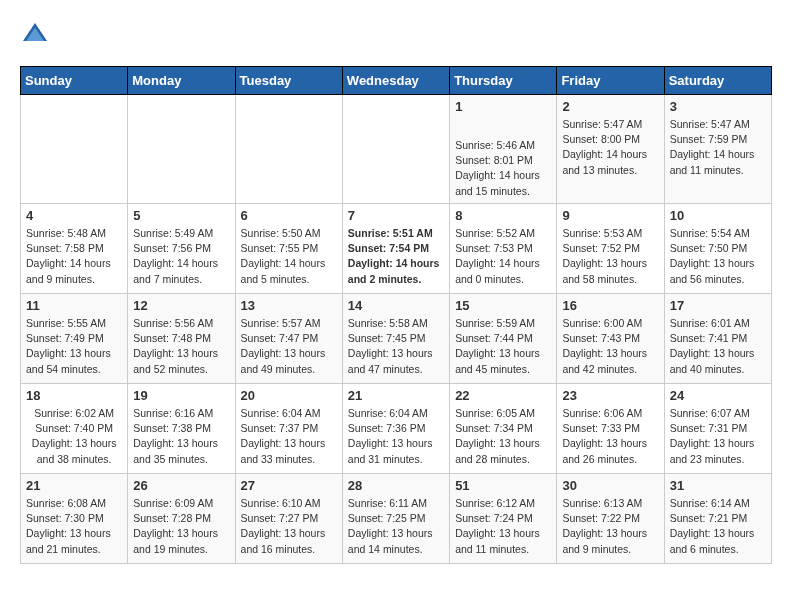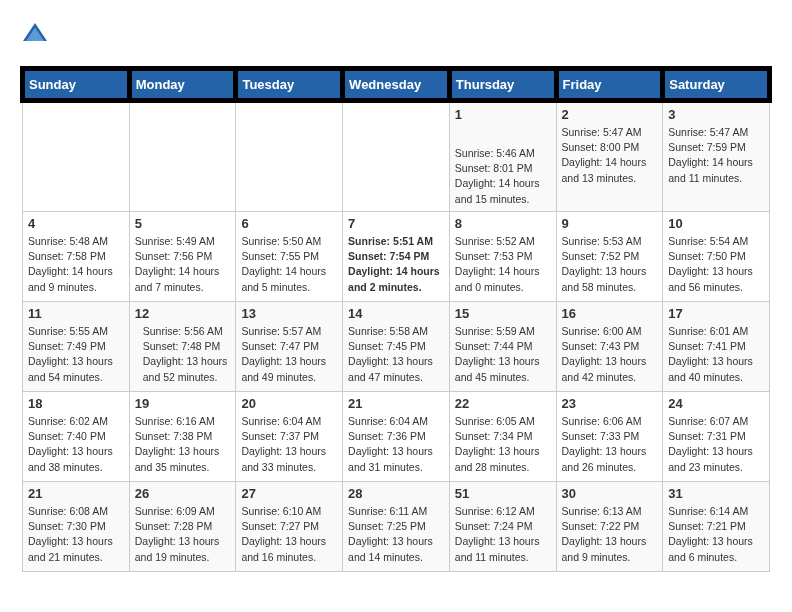--- a/index.html
+++ b/index.html
@@ -52,21 +52,21 @@
       border-collapse: collapse;
       table-layout: fixed;
     }
     thead tr th {
       background-color: #2563a8;
       color: #fff;
       font-size: 13px;
       font-weight: bold;
       padding: 6px 4px;
       text-align: left;
-      border: 5px solid #000000;
+      border: 1px solid #000000;
     }
     tbody tr td {
       border: 1px solid #ccc;
       vertical-align: top;
       padding: 4px 5px;
       font-size: 11px;
       color: #333;
       height: 90px;
       background: #fff;
     }
@@ -201,21 +201,21 @@
       <tr>
         <td>
           <div class="day-number">11</div>
           <div class="day-info" style="white-space: pre-line;">Sunrise: 5:55 AM
 Sunset: 7:49 PM
 Daylight: 13 hours
 and 54 minutes.</div>
         </td>
         <td>
           <div class="day-number">12</div>
-          <div class="day-info" style="white-space: pre-line; margin-left: 8px;">Sunrise: 5:56 AM
+          <div class="day-info" style="white-space: pre-line;">Sunrise: 5:56 AM
 Sunset: 7:48 PM
 Daylight: 13 hours
 and 52 minutes.</div>
         </td>
         <td>
           <div class="day-number">13</div>
           <div class="day-info" style="white-space: pre-line;">Sunrise: 5:57 AM
 Sunset: 7:47 PM
 Daylight: 13 hours
 and 49 minutes.</div>
@@ -245,21 +245,21 @@
           <div class="day-number">17</div>
           <div class="day-info" style="white-space: pre-line;">Sunrise: 6:01 AM
 Sunset: 7:41 PM
 Daylight: 13 hours
 and 40 minutes.</div>
         </td>
       </tr>
       <tr>
         <td>
           <div class="day-number">18</div>
-          <div class="day-info" style="white-space: pre-line;">Sunrise: 6:02 AM
+          <div class="day-info" style="white-space: pre-line; text-align: center;">Sunrise: 6:02 AM
 Sunset: 7:40 PM
 Daylight: 13 hours
 and 38 minutes.</div>
         </td>
         <td>
           <div class="day-number">19</div>
           <div class="day-info" style="white-space: pre-line;">Sunrise: 6:16 AM
 Sunset: 7:38 PM
 Daylight: 13 hours
 and 35 minutes.</div>

